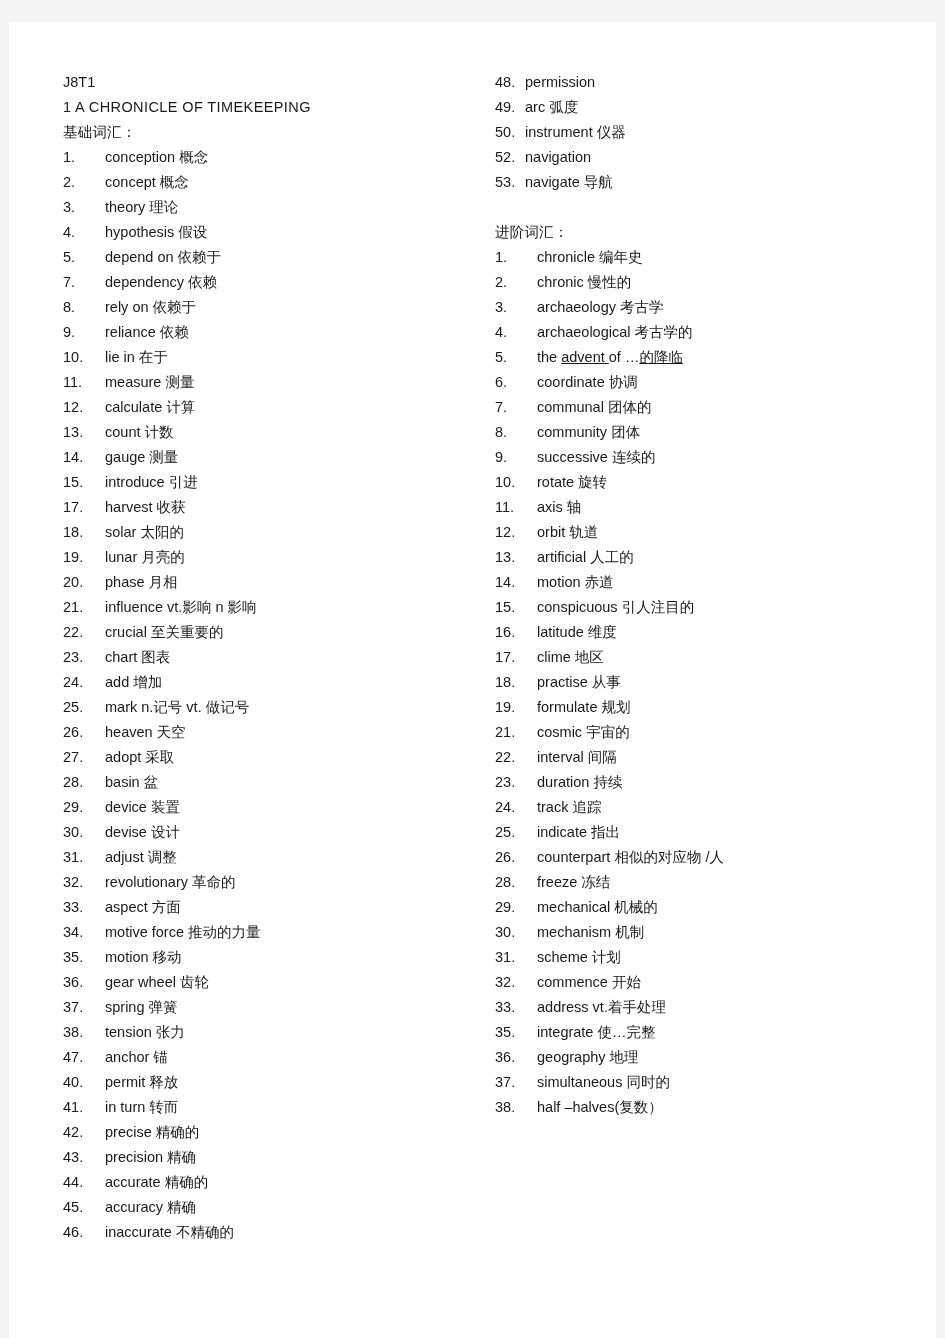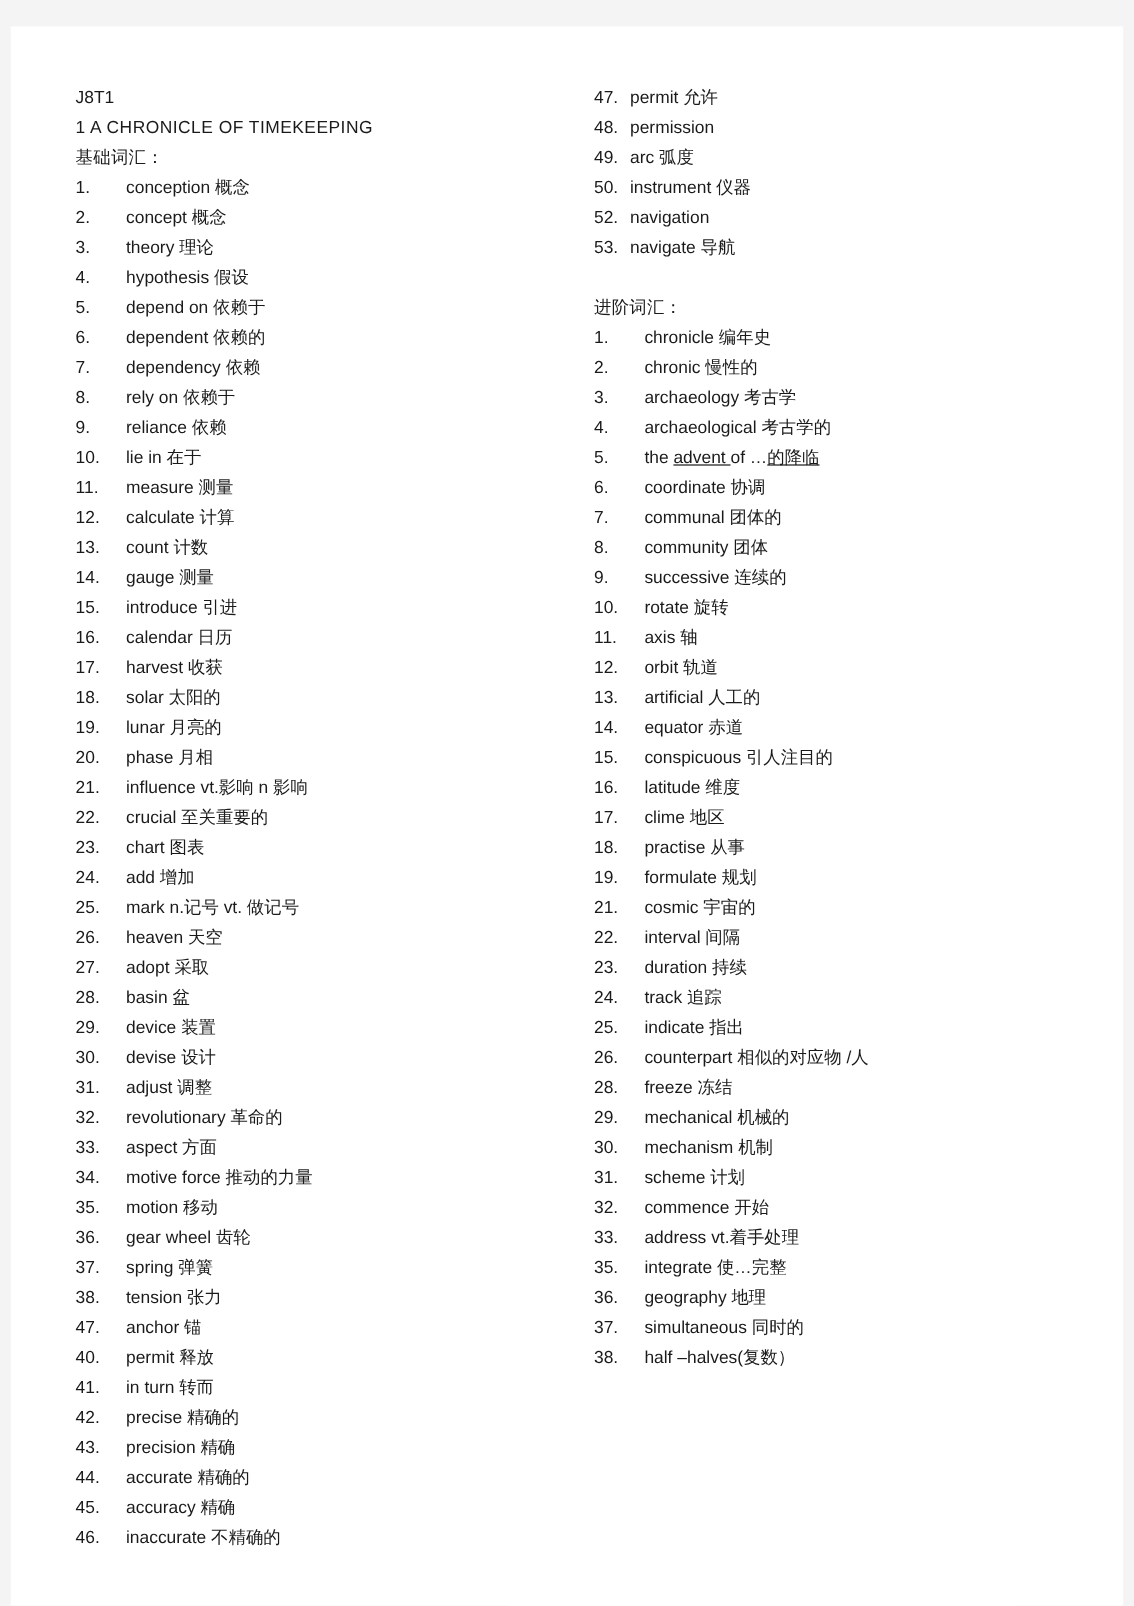--- a/index.html
+++ b/index.html
@@ -85,31 +85,29 @@
     <div class="col col-left">
       <div class="doc-code">J8T1</div>
       <div class="doc-title">1 A CHRONICLE OF TIMEKEEPING</div>
       <div class="section-heading">基础词汇：</div>
       <ol class="vocab gap-wide" id="basic-list">
           <li><span class="num">1.</span><span class="term">conception   概念</span></li>
           <li><span class="num">2.</span><span class="term">concept  概念</span></li>
           <li><span class="num">3.</span><span class="term">theory   理论</span></li>
           <li><span class="num">4.</span><span class="term">hypothesis   假设</span></li>
           <li><span class="num">5.</span><span class="term">depend on  依赖于</span></li>
-          <li><span class="num">6.</span><span class="term">dependent  依赖的</span></li>
           <li><span class="num">7.</span><span class="term">dependency  依赖</span></li>
           <li><span class="num">8.</span><span class="term">rely on  依赖于</span></li>
           <li><span class="num">9.</span><span class="term">reliance    依赖</span></li>
           <li><span class="num">10.</span><span class="term">lie in   在于</span></li>
           <li><span class="num">11.</span><span class="term">measure  测量</span></li>
           <li><span class="num">12.</span><span class="term">calculate  计算</span></li>
           <li><span class="num">13.</span><span class="term">count  计数</span></li>
           <li><span class="num">14.</span><span class="term">gauge 测量</span></li>
           <li><span class="num">15.</span><span class="term">introduce   引进</span></li>
-          <li><span class="num">16.</span><span class="term">calendar  日历</span></li>
           <li><span class="num">17.</span><span class="term">harvest   收获</span></li>
           <li><span class="num">18.</span><span class="term">solar  太阳的</span></li>
           <li><span class="num">19.</span><span class="term">lunar    月亮的</span></li>
           <li><span class="num">20.</span><span class="term">phase 月相</span></li>
           <li><span class="num">21.</span><span class="term">influence    vt.影响  n 影响</span></li>
           <li><span class="num">22.</span><span class="term">crucial  至关重要的</span></li>
           <li><span class="num">23.</span><span class="term">chart  图表</span></li>
           <li><span class="num">24.</span><span class="term">add 增加</span></li>
           <li><span class="num">25.</span><span class="term">mark    n.记号    vt. 做记号</span></li>
           <li><span class="num">26.</span><span class="term">heaven  天空</span></li>
@@ -131,21 +129,20 @@
           <li><span class="num">42.</span><span class="term">precise 精确的</span></li>
           <li><span class="num">43.</span><span class="term">precision  精确</span></li>
           <li><span class="num">44.</span><span class="term">accurate 精确的</span></li>
           <li><span class="num">45.</span><span class="term">accuracy 精确</span></li>
           <li><span class="num">46.</span><span class="term">inaccurate  不精确的</span></li>
         </ol>
     </div>
 
     <div class="col col-right">
       <ol class="vocab gap-tight" id="basic-continued-list">
-          <li><span class="num">47.</span><span class="term">permit  允许</span></li>
           <li><span class="num">48.</span><span class="term">permission</span></li>
           <li><span class="num">49.</span><span class="term">arc 弧度</span></li>
           <li><span class="num">50.</span><span class="term">instrument  仪器</span></li>
           <li><span class="num">52.</span><span class="term">navigation</span></li>
           <li><span class="num">53.</span><span class="term">navigate 导航</span></li>
         </ol>
       <div class="spacer-block"></div>
       <div class="section-heading">进阶词汇：</div>
       <ol class="vocab gap-wide" id="advanced-list">
           <li><span class="num">1.</span><span class="term">chronicle   编年史</span></li>
@@ -154,21 +151,21 @@
           <li><span class="num">4.</span><span class="term">archaeological  考古学的</span></li>
           <li><span class="num">5.</span><span class="term"><span>the </span><span class="u">advent </span><span>of   </span><span>…</span><span class="u">的降临</span></span></li>
           <li><span class="num">6.</span><span class="term">coordinate  协调</span></li>
           <li><span class="num">7.</span><span class="term">communal  团体的</span></li>
           <li><span class="num">8.</span><span class="term">community  团体</span></li>
           <li><span class="num">9.</span><span class="term">successive 连续的</span></li>
           <li><span class="num">10.</span><span class="term">rotate   旋转</span></li>
           <li><span class="num">11.</span><span class="term">axis 轴</span></li>
           <li><span class="num">12.</span><span class="term">orbit  轨道</span></li>
           <li><span class="num">13.</span><span class="term">artificial  人工的</span></li>
-          <li><span class="num">14.</span><span class="term">equator  赤道</span></li>
+          <li><span class="num">14.</span><span class="term">motion  赤道</span></li>
           <li><span class="num">15.</span><span class="term">conspicuous   引人注目的</span></li>
           <li><span class="num">16.</span><span class="term">latitude  维度</span></li>
           <li><span class="num">17.</span><span class="term">clime  地区</span></li>
           <li><span class="num">18.</span><span class="term">practise 从事</span></li>
           <li><span class="num">19.</span><span class="term">formulate   规划</span></li>
           <li><span class="num">21.</span><span class="term">cosmic 宇宙的</span></li>
           <li><span class="num">22.</span><span class="term">interval  间隔</span></li>
           <li><span class="num">23.</span><span class="term">duration  持续</span></li>
           <li><span class="num">24.</span><span class="term">track  追踪</span></li>
           <li><span class="num">25.</span><span class="term">indicate 指出</span></li>

